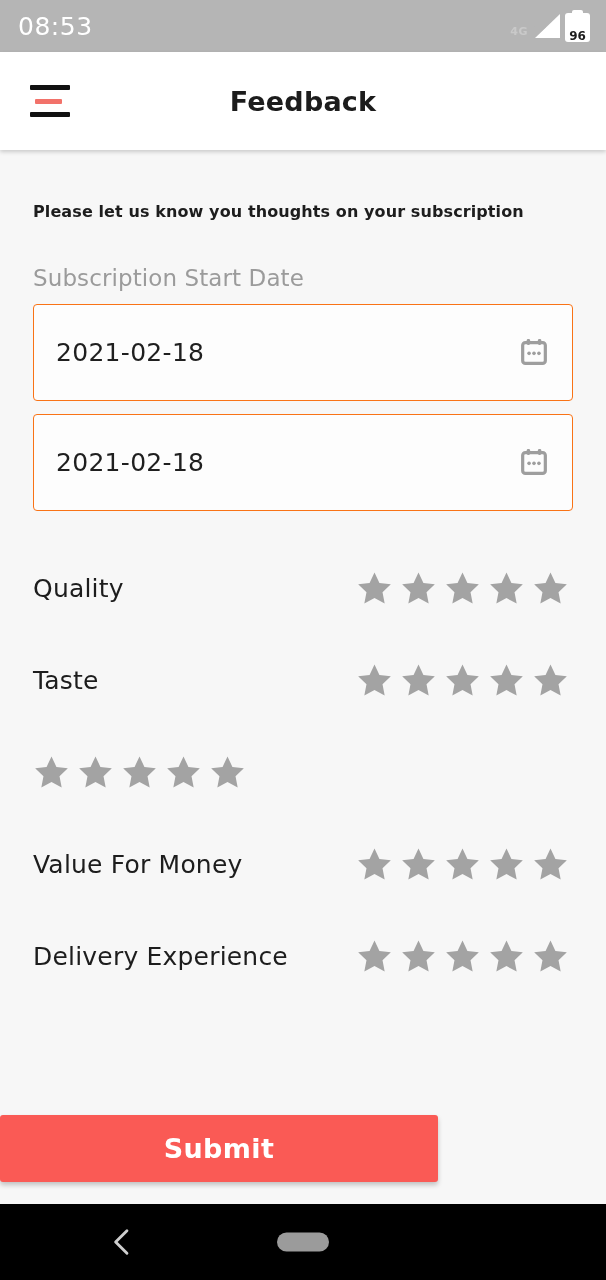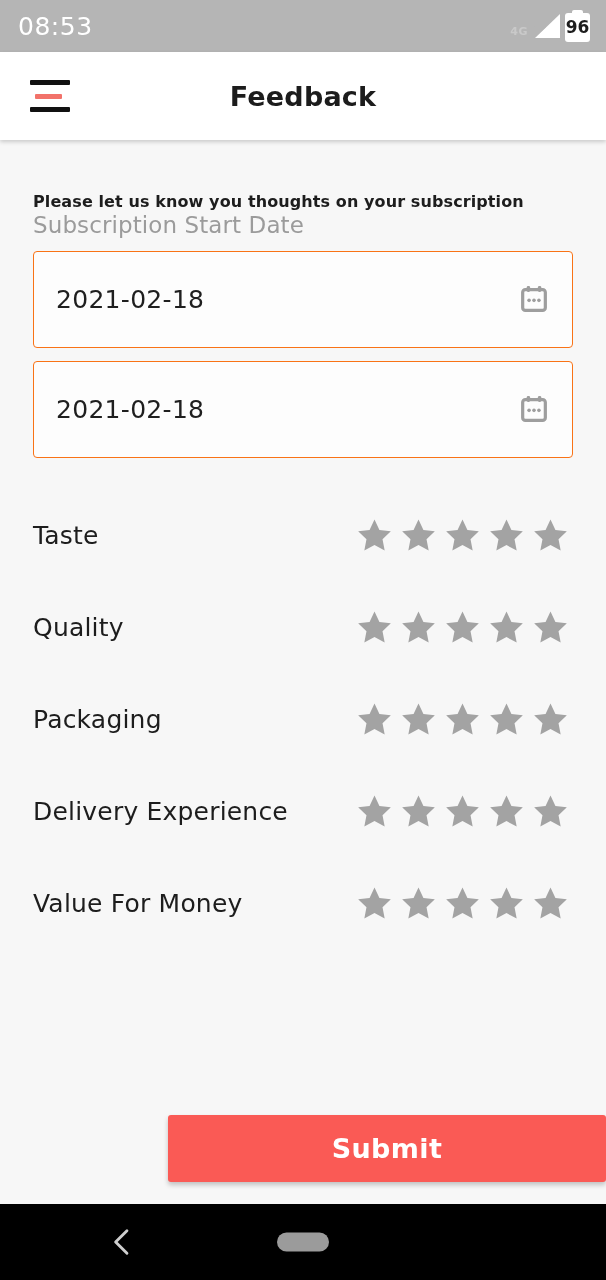--- a/index.html
+++ b/index.html
@@ -72,32 +72,32 @@
   }
   .battery-cap {
     position: absolute;
     left: 7px; top: 0;
     width: 11px; height: 5px;
     background: #ffffff;
     border-radius: 2px 2px 0 0;
   }
   .battery-text {
     position: absolute;
-    left: 0; top: 5px;
+    left: 0; top: 14px;
     width: 25px;
     text-align: center;
-    font-size: 17px;
+    font-size: 12px;
     font-weight: bold;
     color: #1d1d1d;
     line-height: 24px;
   }
 
   
   .app-bar {
-    height: 88px;
+    height: 98px;
     background: #ffffff;
     display: flex;
     align-items: center;
     position: relative;
     flex: none;
     box-shadow: 0 2px 4px rgba(0,0,0,0.18);
     z-index: 5;
   }
   .hamburger {
     position: absolute;
@@ -145,20 +145,21 @@
     font-size: 16px;
     font-weight: bold;
     color: #1d1d1d;
     line-height: 1.22;
     padding-top: 52px;
     letter-spacing: 0.1px;
   }
   .field-label {
     font-size: 23px;
     color: #9b9b9b;
+    margin-top: 43px;
     letter-spacing: 0.1px;
   }
   .date-field {
     margin-top: 13px;
     height: 97px;
     background: #fdfdfd;
     border: 1px solid #f97316;
     border-radius: 4px;
     display: flex;
     align-items: center;
@@ -197,21 +198,21 @@
   }
   .star { width: 37px; height: 37px; display: block; cursor: pointer; }
 
   
   .submit-wrap {
     position: absolute;
     left: 0;
     right: 0;
     bottom: 22px;
     display: flex;
-    justify-content: flex-end;
+    justify-content: flex-start;
     border-radius: 22px;
   }
   .submit-btn {
     width: 438px;
     height: 67px;
     background: #fa5a55;
     border: none;
     border-radius: 3px;
     color: #ffffff;
     font-size: 27px;
@@ -310,21 +311,21 @@
           <rect x="14.9" y="2.2" width="2.6" height="4.6" rx="1.1" fill="#9e9e9e"></rect>
           <circle cx="8.3" cy="13" r="1.35" fill="#9e9e9e"></circle>
           <circle cx="12" cy="13" r="1.35" fill="#9e9e9e"></circle>
           <circle cx="15.7" cy="13" r="1.35" fill="#9e9e9e"></circle>
         </svg>
       </span>
     </div>
 
     <div class="ratings">
         <div class="rating-row">
-          <span class="rating-label">Taste</span>
+          <span class="rating-label">Quality</span>
           <span class="stars">
             <span>
               <svg class="star" viewBox="0 0 24 24">
                 <path d="M12 1.6 L15.2 8.4 L22.6 9.3 L17.2 14.4 L18.6 21.8 L12 18.2 L5.4 21.8 L6.8 14.4 L1.4 9.3 L8.8 8.4 Z" fill="#a3a3a3"></path>
               </svg>
             </span>
             <span>
               <svg class="star" viewBox="0 0 24 24">
                 <path d="M12 1.6 L15.2 8.4 L22.6 9.3 L17.2 14.4 L18.6 21.8 L12 18.2 L5.4 21.8 L6.8 14.4 L1.4 9.3 L8.8 8.4 Z" fill="#a3a3a3"></path>
               </svg>
@@ -340,21 +341,21 @@
               </svg>
             </span>
             <span>
               <svg class="star" viewBox="0 0 24 24">
                 <path d="M12 1.6 L15.2 8.4 L22.6 9.3 L17.2 14.4 L18.6 21.8 L12 18.2 L5.4 21.8 L6.8 14.4 L1.4 9.3 L8.8 8.4 Z" fill="#a3a3a3"></path>
               </svg>
             </span>
           </span>
         </div>
         <div class="rating-row">
-          <span class="rating-label">Quality</span>
+          <span class="rating-label">Taste</span>
           <span class="stars">
             <span>
               <svg class="star" viewBox="0 0 24 24">
                 <path d="M12 1.6 L15.2 8.4 L22.6 9.3 L17.2 14.4 L18.6 21.8 L12 18.2 L5.4 21.8 L6.8 14.4 L1.4 9.3 L8.8 8.4 Z" fill="#a3a3a3"></path>
               </svg>
             </span>
             <span>
               <svg class="star" viewBox="0 0 24 24">
                 <path d="M12 1.6 L15.2 8.4 L22.6 9.3 L17.2 14.4 L18.6 21.8 L12 18.2 L5.4 21.8 L6.8 14.4 L1.4 9.3 L8.8 8.4 Z" fill="#a3a3a3"></path>
               </svg>
@@ -370,21 +371,50 @@
               </svg>
             </span>
             <span>
               <svg class="star" viewBox="0 0 24 24">
                 <path d="M12 1.6 L15.2 8.4 L22.6 9.3 L17.2 14.4 L18.6 21.8 L12 18.2 L5.4 21.8 L6.8 14.4 L1.4 9.3 L8.8 8.4 Z" fill="#a3a3a3"></path>
               </svg>
             </span>
           </span>
         </div>
         <div class="rating-row">
-          <span class="rating-label">Packaging</span>
+          <span class="stars">
+            <span>
+              <svg class="star" viewBox="0 0 24 24">
+                <path d="M12 1.6 L15.2 8.4 L22.6 9.3 L17.2 14.4 L18.6 21.8 L12 18.2 L5.4 21.8 L6.8 14.4 L1.4 9.3 L8.8 8.4 Z" fill="#a3a3a3"></path>
+              </svg>
+            </span>
+            <span>
+              <svg class="star" viewBox="0 0 24 24">
+                <path d="M12 1.6 L15.2 8.4 L22.6 9.3 L17.2 14.4 L18.6 21.8 L12 18.2 L5.4 21.8 L6.8 14.4 L1.4 9.3 L8.8 8.4 Z" fill="#a3a3a3"></path>
+              </svg>
+            </span>
+            <span>
+              <svg class="star" viewBox="0 0 24 24">
+                <path d="M12 1.6 L15.2 8.4 L22.6 9.3 L17.2 14.4 L18.6 21.8 L12 18.2 L5.4 21.8 L6.8 14.4 L1.4 9.3 L8.8 8.4 Z" fill="#a3a3a3"></path>
+              </svg>
+            </span>
+            <span>
+              <svg class="star" viewBox="0 0 24 24">
+                <path d="M12 1.6 L15.2 8.4 L22.6 9.3 L17.2 14.4 L18.6 21.8 L12 18.2 L5.4 21.8 L6.8 14.4 L1.4 9.3 L8.8 8.4 Z" fill="#a3a3a3"></path>
+              </svg>
+            </span>
+            <span>
+              <svg class="star" viewBox="0 0 24 24">
+                <path d="M12 1.6 L15.2 8.4 L22.6 9.3 L17.2 14.4 L18.6 21.8 L12 18.2 L5.4 21.8 L6.8 14.4 L1.4 9.3 L8.8 8.4 Z" fill="#a3a3a3"></path>
+              </svg>
+            </span>
+          </span>
+        </div>
+        <div class="rating-row">
+          <span class="rating-label">Value For Money</span>
           <span class="stars">
             <span>
               <svg class="star" viewBox="0 0 24 24">
                 <path d="M12 1.6 L15.2 8.4 L22.6 9.3 L17.2 14.4 L18.6 21.8 L12 18.2 L5.4 21.8 L6.8 14.4 L1.4 9.3 L8.8 8.4 Z" fill="#a3a3a3"></path>
               </svg>
             </span>
             <span>
               <svg class="star" viewBox="0 0 24 24">
                 <path d="M12 1.6 L15.2 8.4 L22.6 9.3 L17.2 14.4 L18.6 21.8 L12 18.2 L5.4 21.8 L6.8 14.4 L1.4 9.3 L8.8 8.4 Z" fill="#a3a3a3"></path>
               </svg>
@@ -401,50 +431,20 @@
             </span>
             <span>
               <svg class="star" viewBox="0 0 24 24">
                 <path d="M12 1.6 L15.2 8.4 L22.6 9.3 L17.2 14.4 L18.6 21.8 L12 18.2 L5.4 21.8 L6.8 14.4 L1.4 9.3 L8.8 8.4 Z" fill="#a3a3a3"></path>
               </svg>
             </span>
           </span>
         </div>
         <div class="rating-row">
           <span class="rating-label">Delivery Experience</span>
-          <span class="stars">
-            <span>
-              <svg class="star" viewBox="0 0 24 24">
-                <path d="M12 1.6 L15.2 8.4 L22.6 9.3 L17.2 14.4 L18.6 21.8 L12 18.2 L5.4 21.8 L6.8 14.4 L1.4 9.3 L8.8 8.4 Z" fill="#a3a3a3"></path>
-              </svg>
-            </span>
-            <span>
-              <svg class="star" viewBox="0 0 24 24">
-                <path d="M12 1.6 L15.2 8.4 L22.6 9.3 L17.2 14.4 L18.6 21.8 L12 18.2 L5.4 21.8 L6.8 14.4 L1.4 9.3 L8.8 8.4 Z" fill="#a3a3a3"></path>
-              </svg>
-            </span>
-            <span>
-              <svg class="star" viewBox="0 0 24 24">
-                <path d="M12 1.6 L15.2 8.4 L22.6 9.3 L17.2 14.4 L18.6 21.8 L12 18.2 L5.4 21.8 L6.8 14.4 L1.4 9.3 L8.8 8.4 Z" fill="#a3a3a3"></path>
-              </svg>
-            </span>
-            <span>
-              <svg class="star" viewBox="0 0 24 24">
-                <path d="M12 1.6 L15.2 8.4 L22.6 9.3 L17.2 14.4 L18.6 21.8 L12 18.2 L5.4 21.8 L6.8 14.4 L1.4 9.3 L8.8 8.4 Z" fill="#a3a3a3"></path>
-              </svg>
-            </span>
-            <span>
-              <svg class="star" viewBox="0 0 24 24">
-                <path d="M12 1.6 L15.2 8.4 L22.6 9.3 L17.2 14.4 L18.6 21.8 L12 18.2 L5.4 21.8 L6.8 14.4 L1.4 9.3 L8.8 8.4 Z" fill="#a3a3a3"></path>
-              </svg>
-            </span>
-          </span>
-        </div>
-        <div class="rating-row">
-          <span class="rating-label">Value For Money</span>
           <span class="stars">
             <span>
               <svg class="star" viewBox="0 0 24 24">
                 <path d="M12 1.6 L15.2 8.4 L22.6 9.3 L17.2 14.4 L18.6 21.8 L12 18.2 L5.4 21.8 L6.8 14.4 L1.4 9.3 L8.8 8.4 Z" fill="#a3a3a3"></path>
               </svg>
             </span>
             <span>
               <svg class="star" viewBox="0 0 24 24">
                 <path d="M12 1.6 L15.2 8.4 L22.6 9.3 L17.2 14.4 L18.6 21.8 L12 18.2 L5.4 21.8 L6.8 14.4 L1.4 9.3 L8.8 8.4 Z" fill="#a3a3a3"></path>
               </svg>

